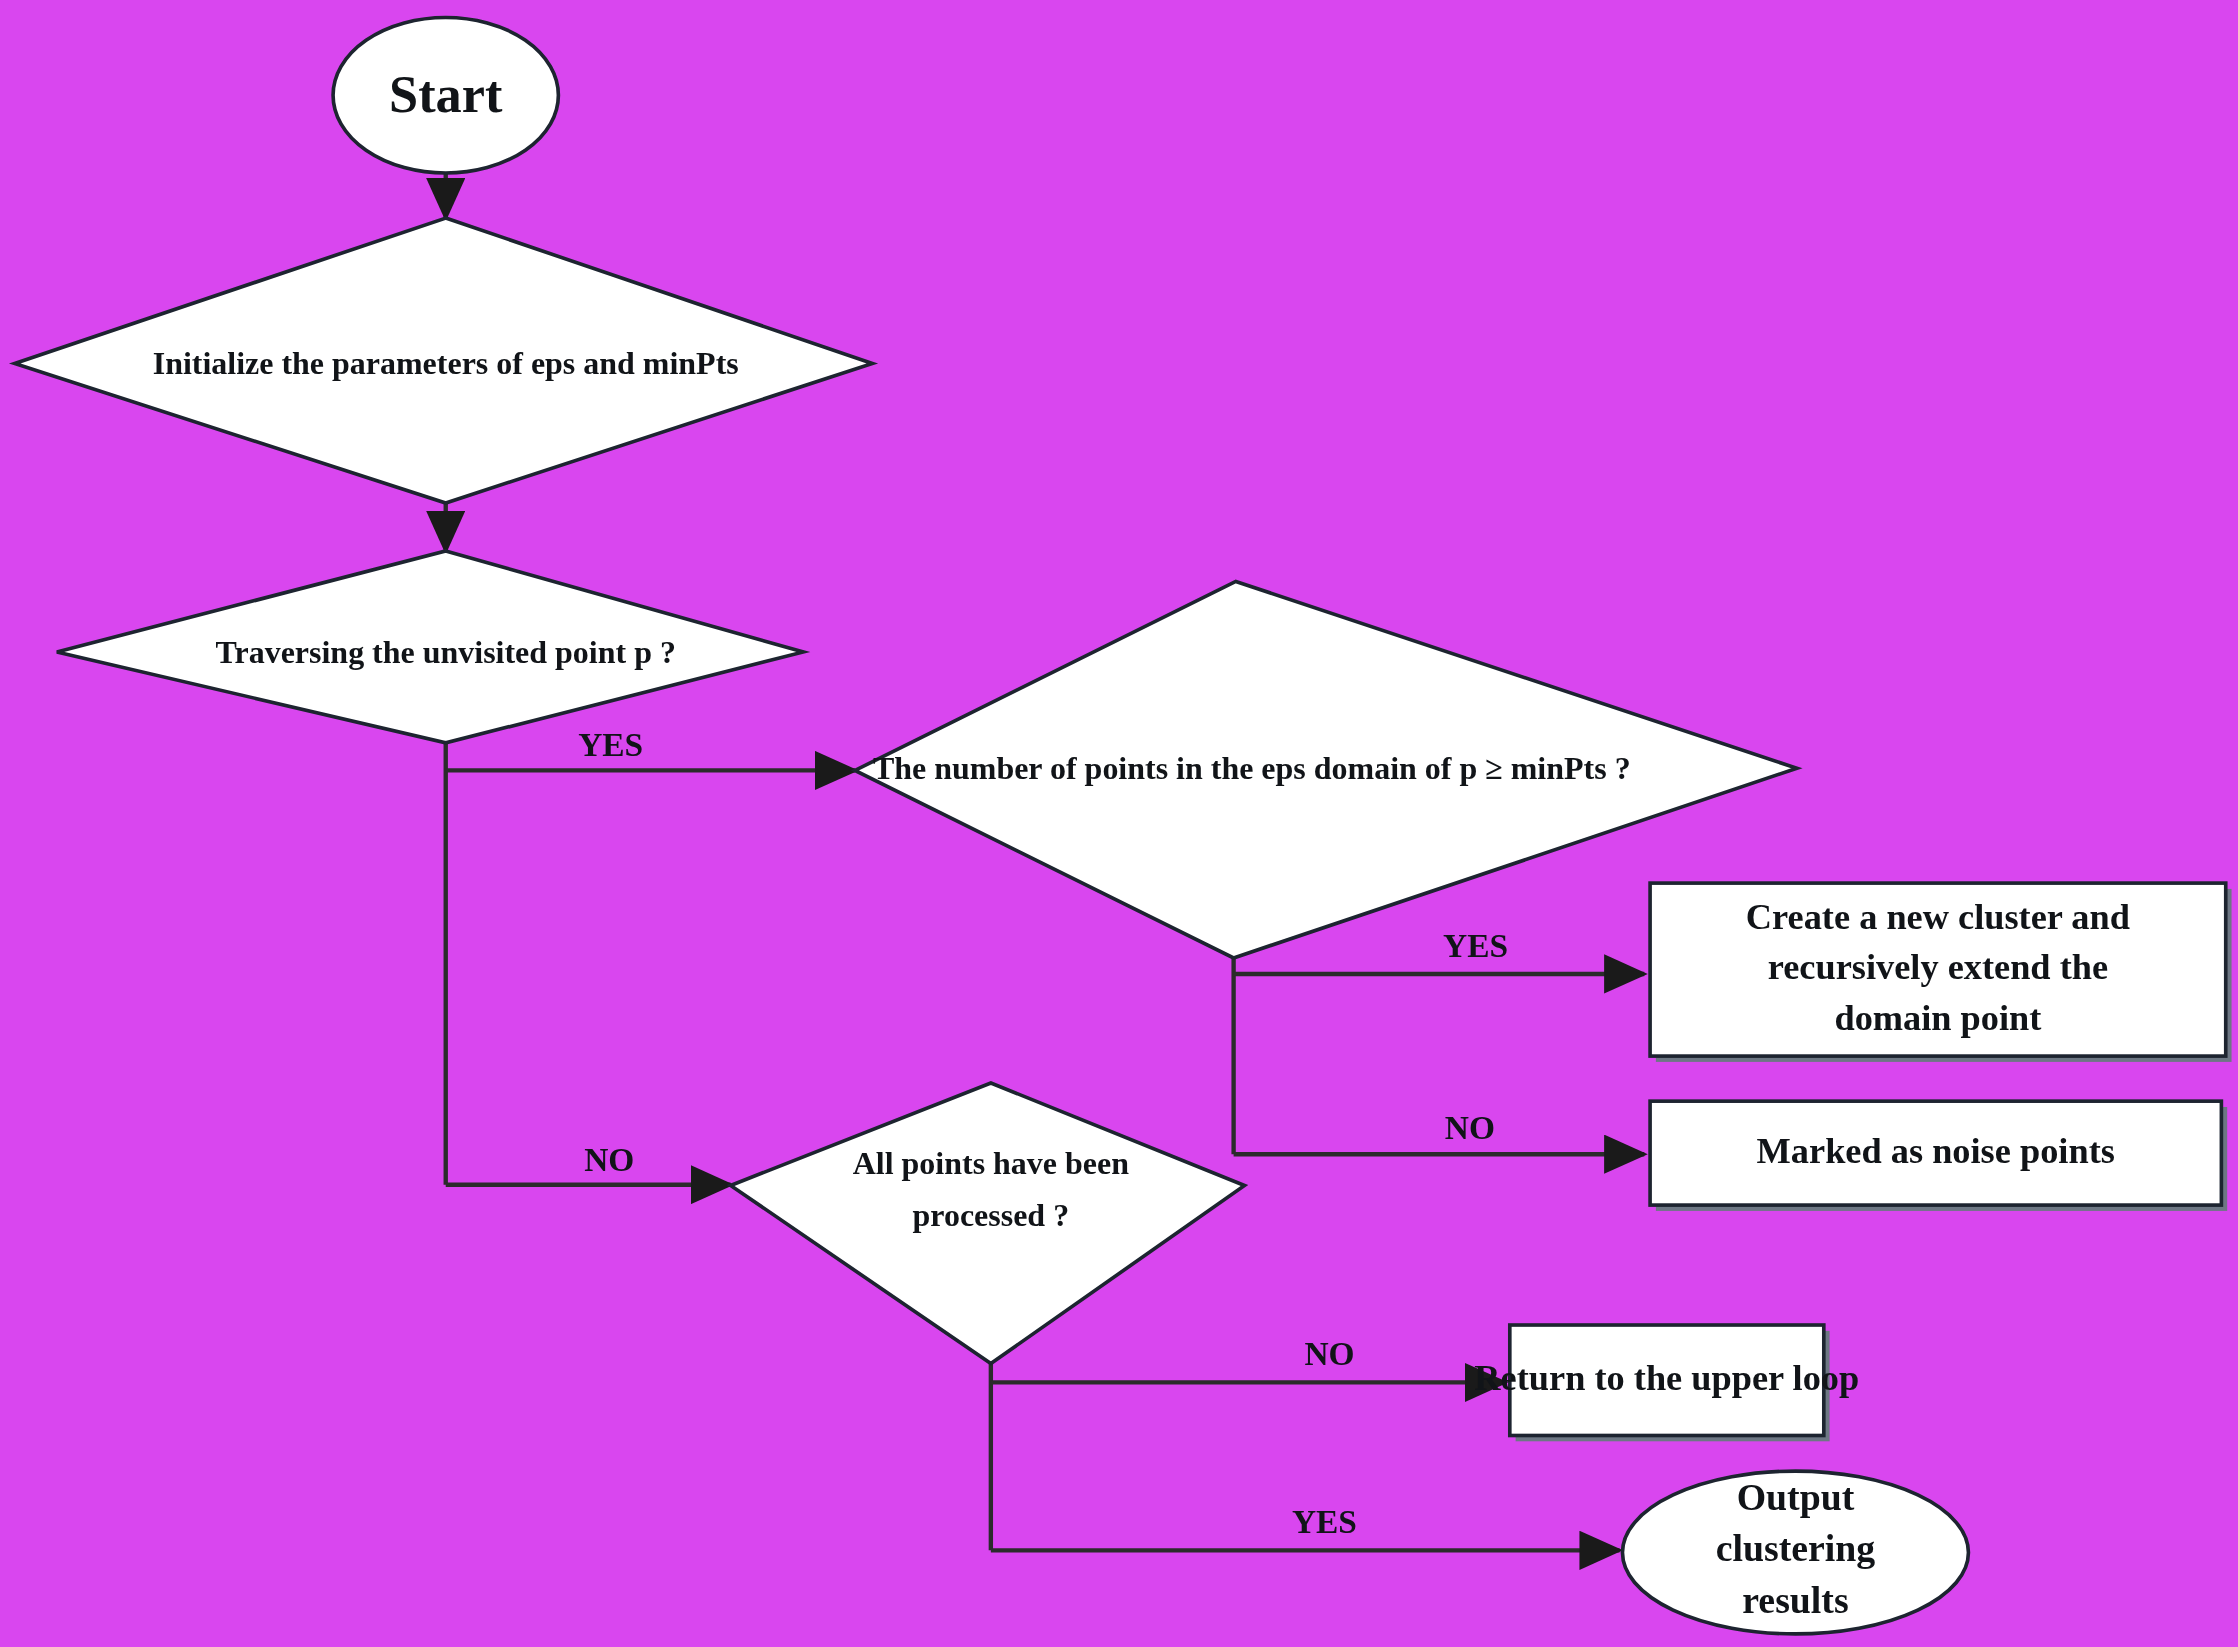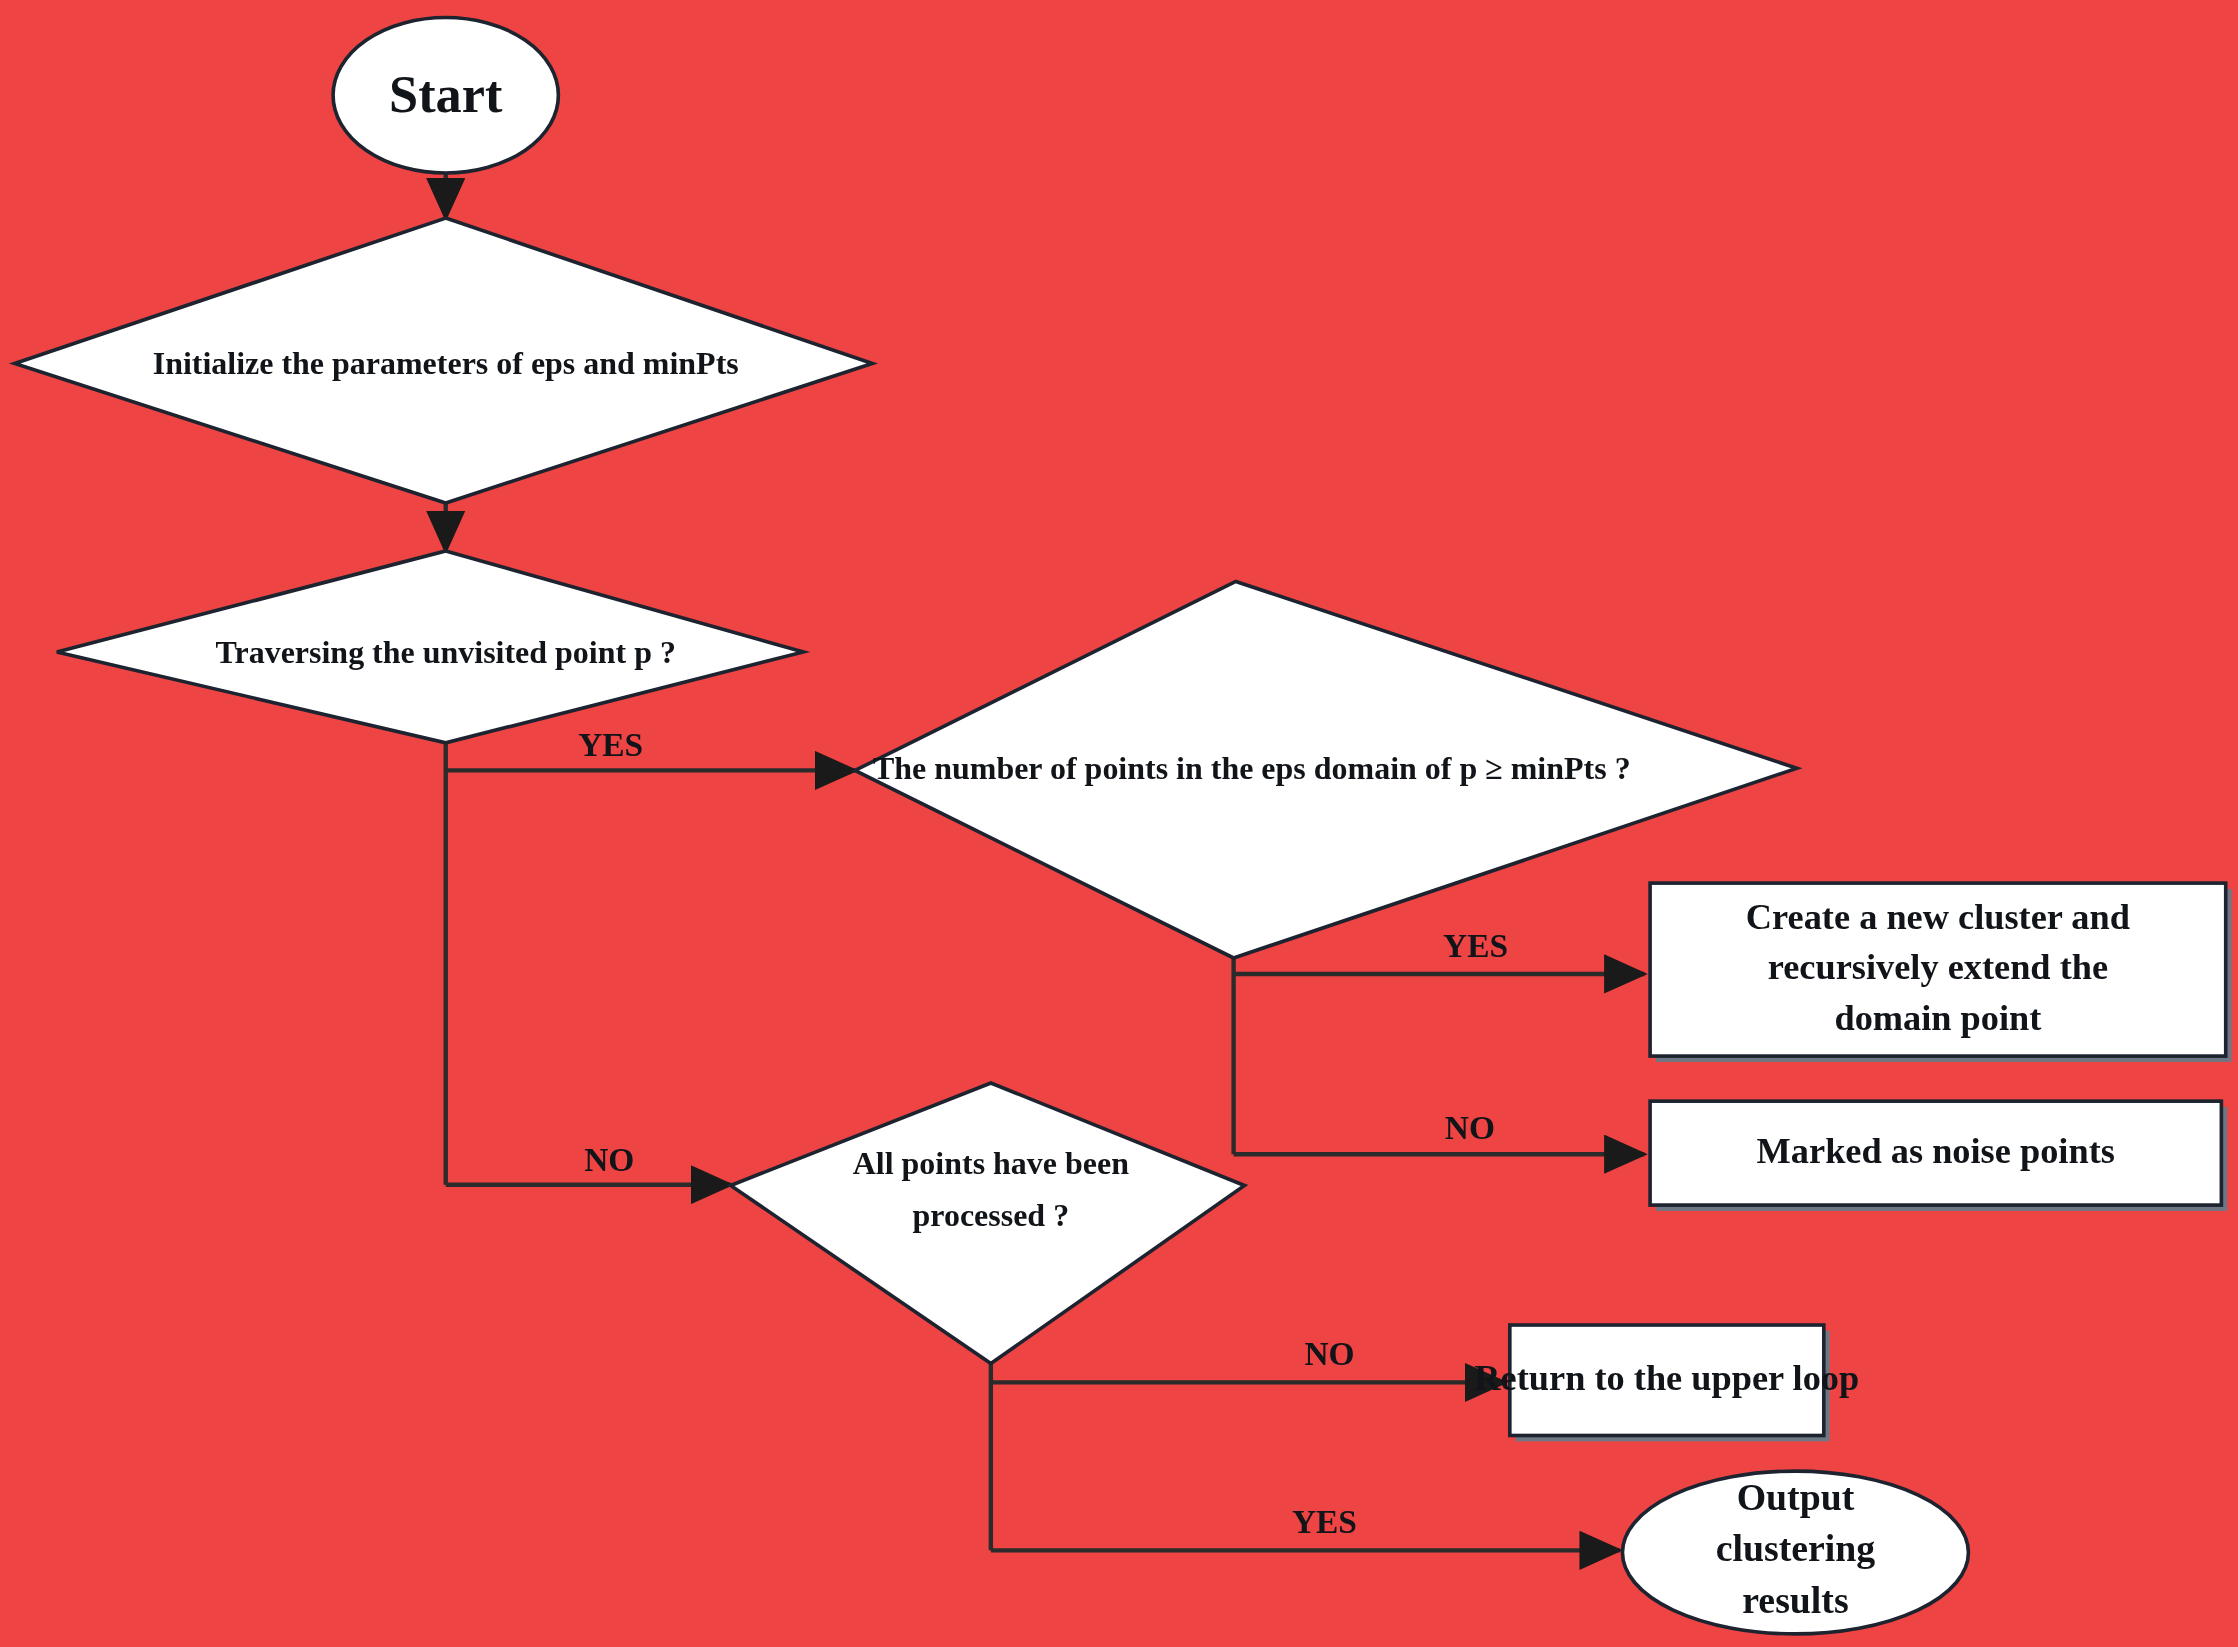--- a/index.html
+++ b/index.html
@@ -4,21 +4,21 @@
 <style>
   html, body {
     margin: 0;
     padding: 0;
     background: #ffffff;
   }
   #stage {
     position: relative;
     width: 2239px;
     height: 1647px;
-    background: #ef4444;
+    background: #d946ef;
     overflow: hidden;
   }
   svg#flow {
     position: absolute;
     left: 0;
     top: 0;
     width: 2239px;
     height: 1647px;
     display: block;
   }

